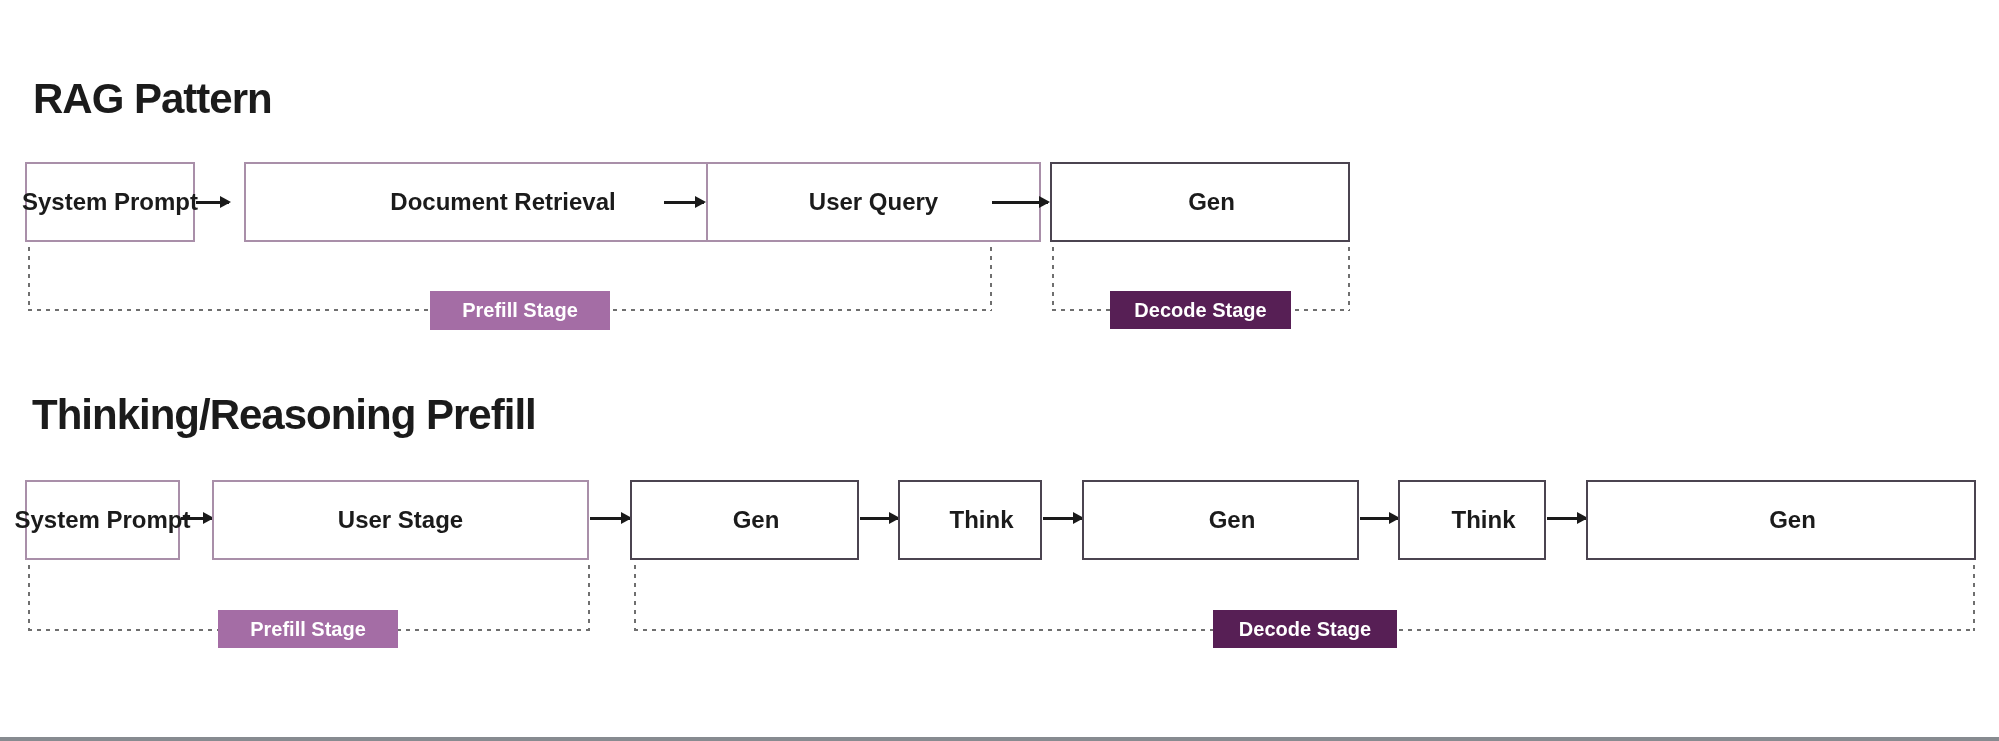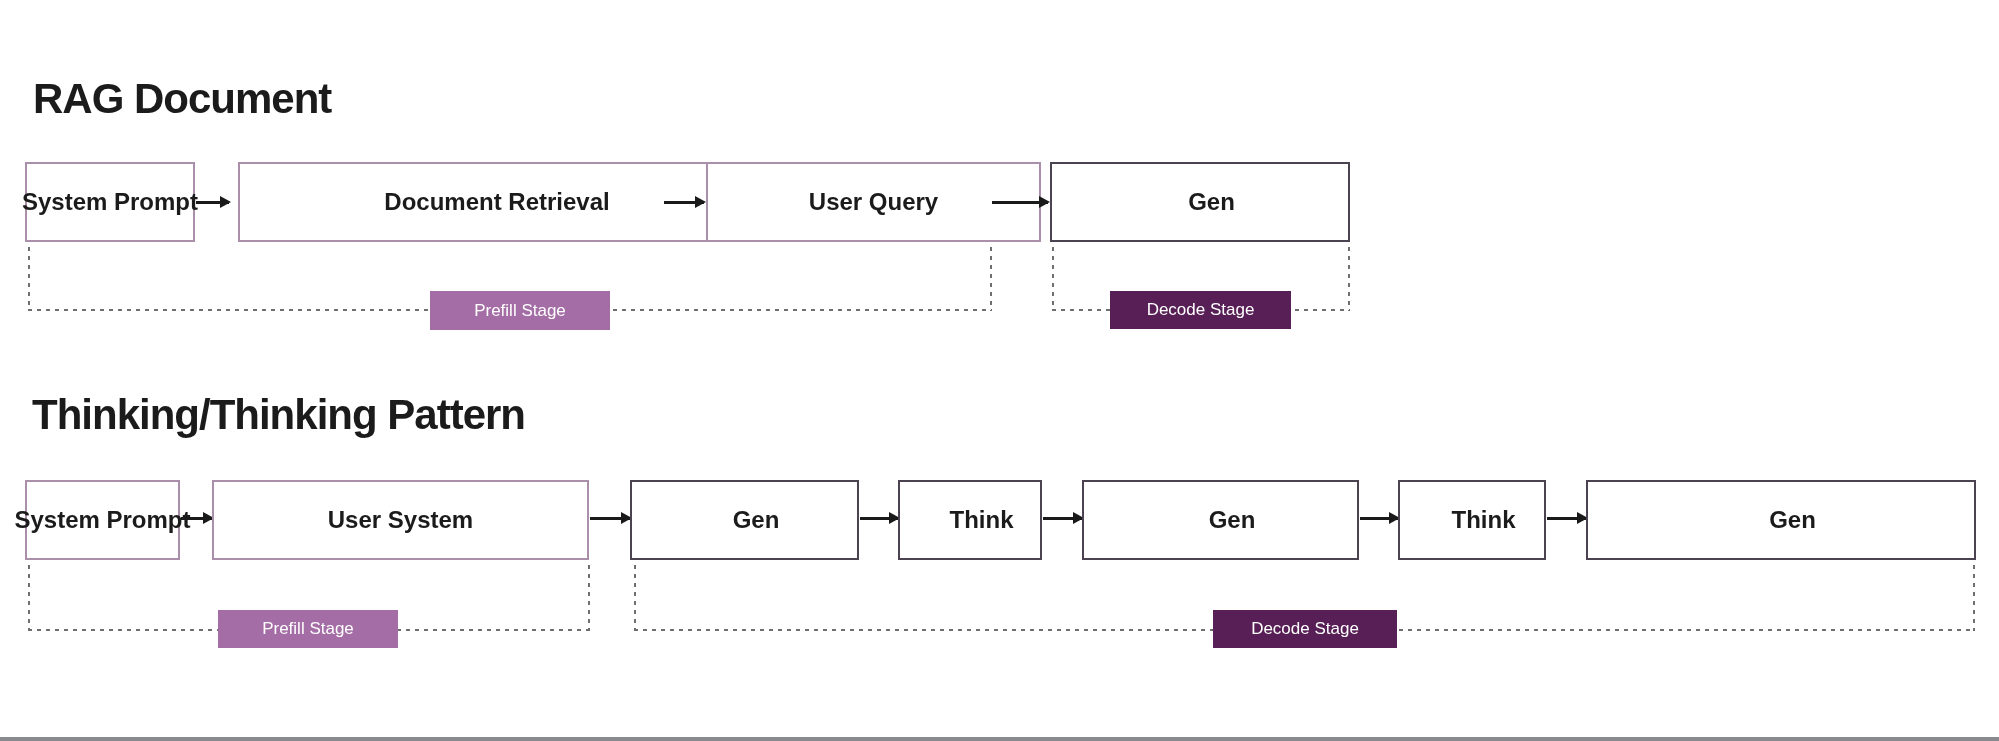--- a/index.html
+++ b/index.html
@@ -32,65 +32,65 @@
   .dash-h{
     position:absolute;height:2px;
     background:repeating-linear-gradient(to right,var(--dash,#6f6f6f) 0 4px,transparent 4px 9px);
   }
   .dash-v{
     position:absolute;width:2px;
     background:repeating-linear-gradient(to bottom,var(--dash,#6f6f6f) 0 4px,transparent 4px 9px);
   }
   .stage{
     position:absolute;display:flex;align-items:center;justify-content:center;
-    font-size:17px;font-weight:400;color:var(--stage-text,#fff);white-space:nowrap;
+    font-size:20px;font-weight:700;color:var(--stage-text,#fff);white-space:nowrap;
   }
   .stage.prefill{background:var(--prefill,#a46da5);}
   .stage.decode{background:var(--decode,#571f55);}
   .bottom-rule{
     position:absolute;left:0;right:0;bottom:0;height:4px;background:var(--rule,#878b90);
   }
 </style>
 </head>
 <body>
 
 <div class="canvas">
 
   <div class="section row1">
-    <h2 class="title" style="left:33px;top:78px;">RAG Document</h2>
+    <h2 class="title" style="left:33px;top:78px;">RAG Pattern</h2>
 
     <div class="node light" style="left:25px;width:170px;">System Prompt</div>
     <div class="arrow" style="left:196px;width:33px;"></div>
 
-    <div class="node light" style="left:238px;width:518px;">Document Retrieval</div>
+    <div class="node light" style="left:244px;width:518px;">Document Retrieval</div>
     <div class="arrow" style="left:664px;width:40px;"></div>
 
     <div class="node light" style="left:706px;width:335px;">User Query</div>
     <div class="arrow" style="left:992px;width:56px;"></div>
 
     <div class="node dark" style="left:1050px;width:300px;">Gen</div>
 
     <div class="dash-v" style="left:28px;top:247px;height:64px;"></div>
     <div class="dash-h" style="left:28px;top:309px;width:964px;"></div>
     <div class="dash-v" style="left:990px;top:247px;height:64px;"></div>
     <div class="stage prefill" style="left:430px;top:291px;width:180px;height:39px;">Prefill Stage</div>
 
     <div class="dash-v" style="left:1052px;top:247px;height:64px;"></div>
     <div class="dash-h" style="left:1052px;top:309px;width:298px;"></div>
     <div class="dash-v" style="left:1348px;top:247px;height:64px;"></div>
     <div class="stage decode" style="left:1110px;top:291px;width:181px;height:38px;">Decode Stage</div>
   </div>
 
   <div class="section row2">
-    <h2 class="title" style="left:32px;top:394px;">Thinking/Thinking Pattern</h2>
+    <h2 class="title" style="left:32px;top:394px;">Thinking/Reasoning Prefill</h2>
 
     <div class="node light" style="left:25px;width:155px;">System Prompt</div>
     <div class="arrow" style="left:181px;width:31px;"></div>
 
-    <div class="node light" style="left:212px;width:377px;">User System</div>
+    <div class="node light" style="left:212px;width:377px;">User Stage</div>
     <div class="arrow" style="left:590px;width:40px;"></div>
 
     <div class="node dark" style="left:630px;width:229px;">Gen</div>
     <div class="arrow" style="left:860px;width:38px;"></div>
 
     <div class="node dark" style="left:898px;width:144px;">Think</div>
     <div class="arrow" style="left:1043px;width:39px;"></div>
 
     <div class="node dark" style="left:1082px;width:277px;">Gen</div>
     <div class="arrow" style="left:1360px;width:38px;"></div>

